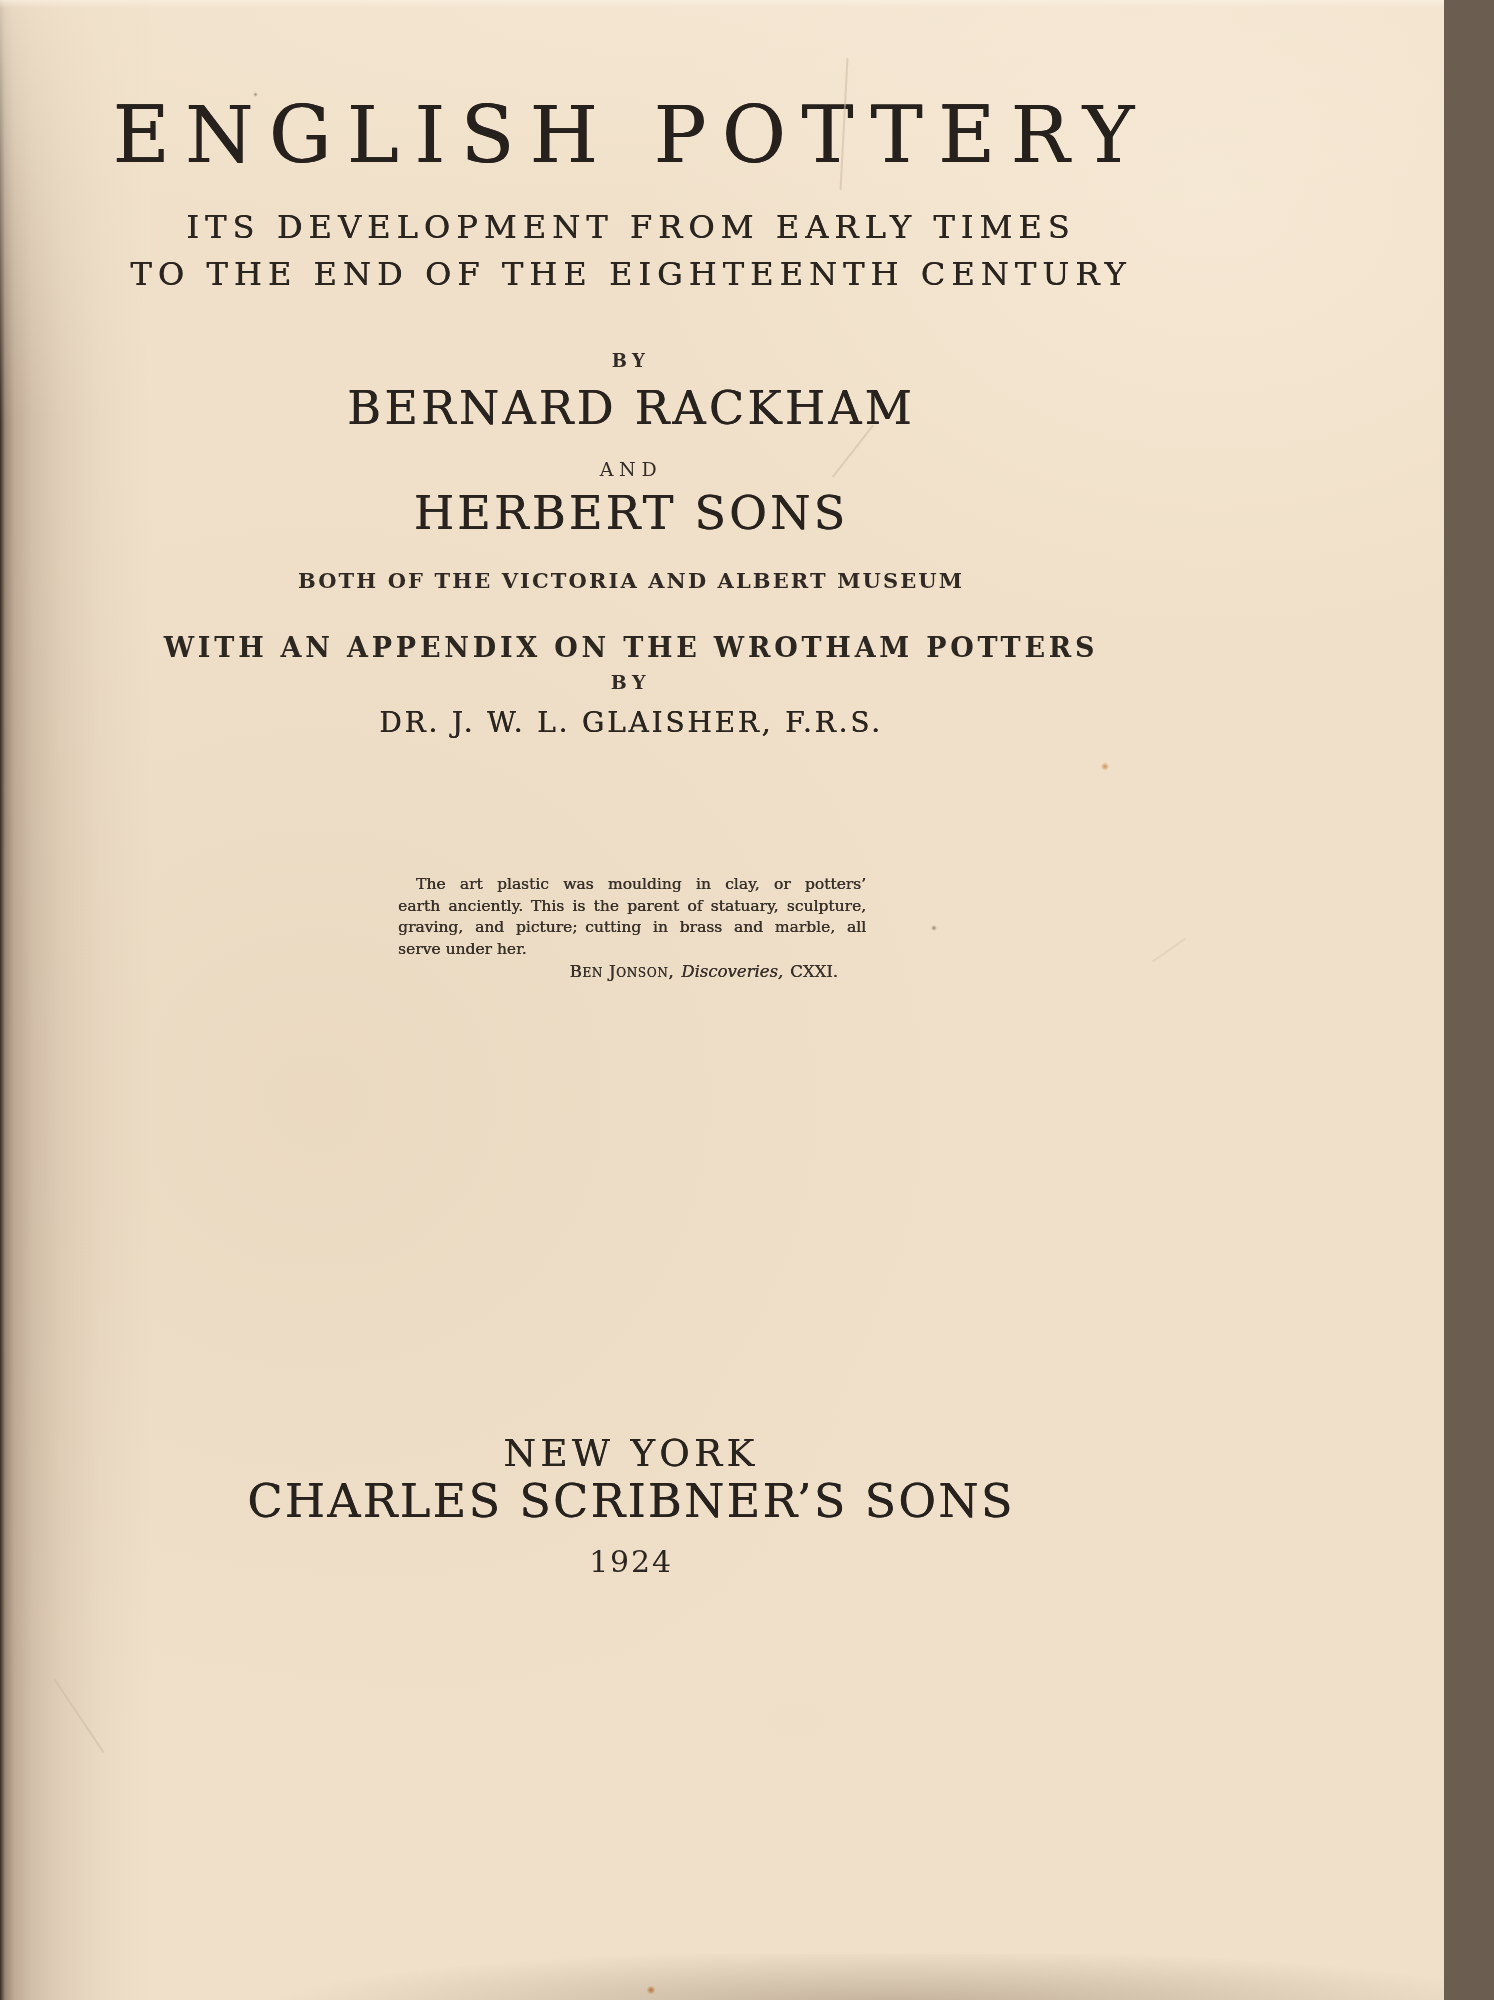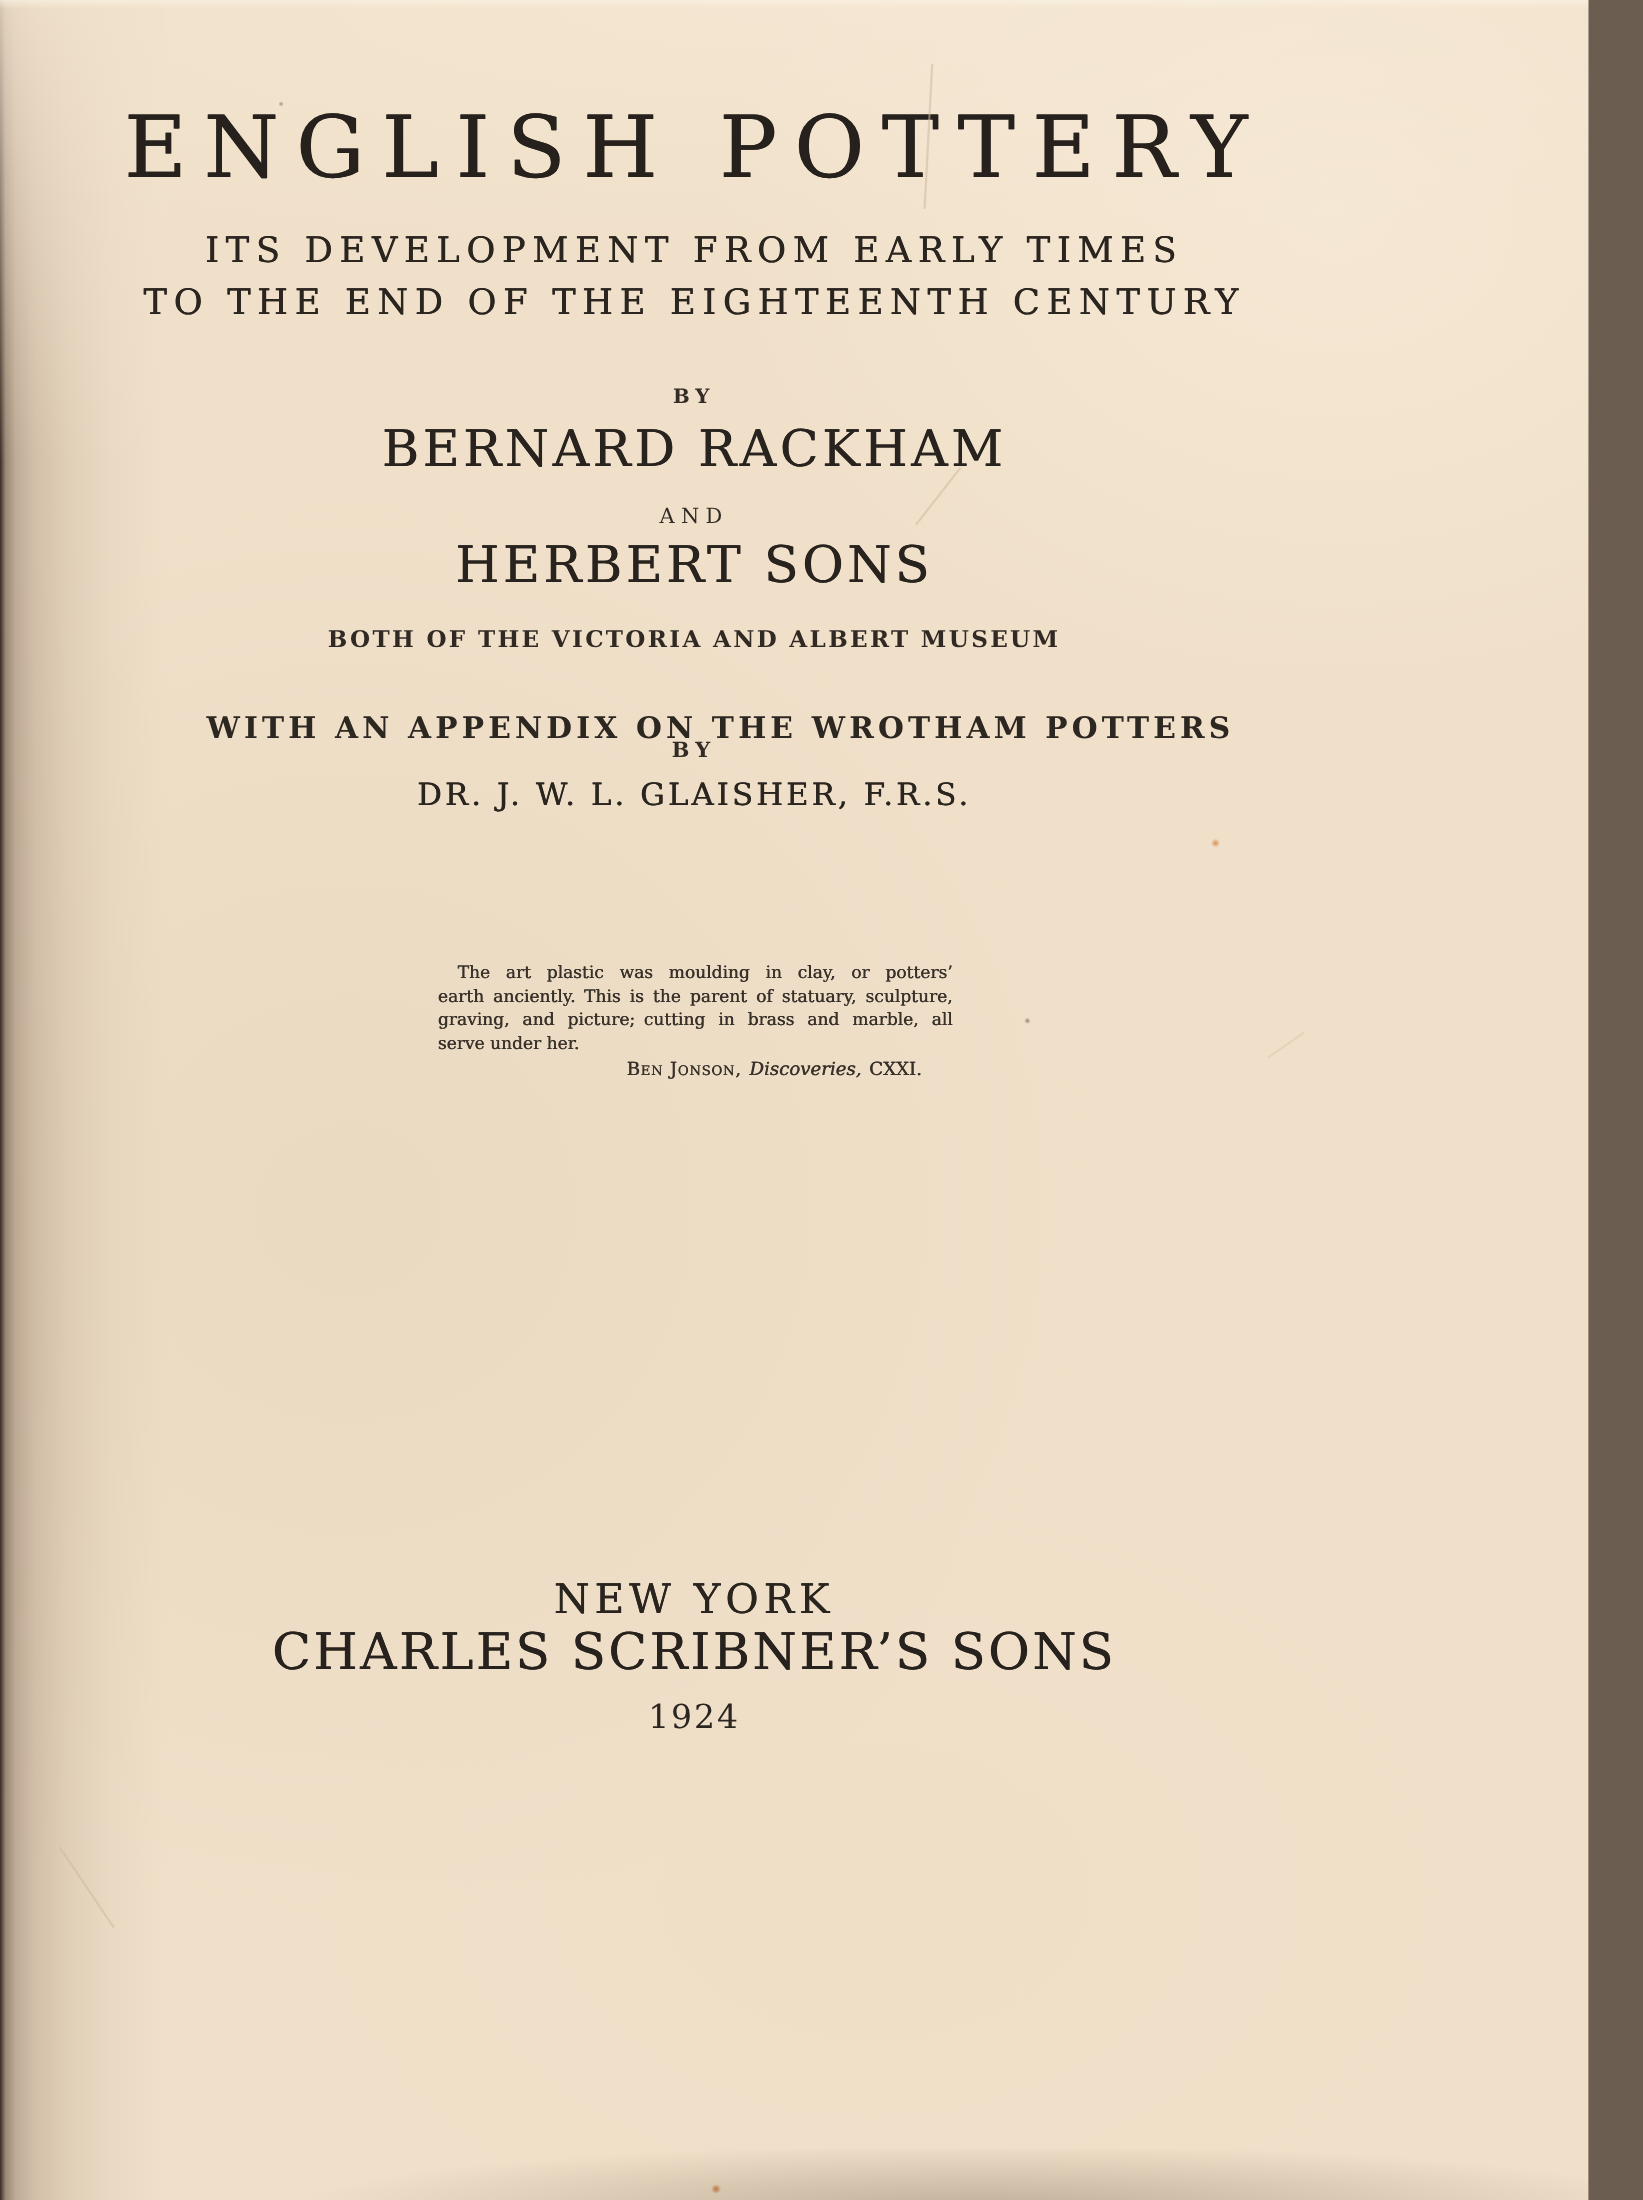--- a/index.html
+++ b/index.html
@@ -41,21 +41,21 @@
   .tline{position:absolute;left:0;width:1262px;text-align:center;line-height:1;white-space:nowrap;}
   .title{top:96px;font-size:78px;letter-spacing:0.20em;color:#26211d;text-shadow:0.6px 0 0 currentColor;}
   .sub{font-size:32px;letter-spacing:0.19em;color:#2b2520;text-shadow:0.4px 0 0 currentColor;}
   .sub1{top:211px;} .sub2{top:258px;}
   .by{font-size:18px;font-weight:bold;letter-spacing:0.30em;color:#332c26;}
   .by1{top:352px;} .by2{top:673px;font-size:19px;}
   .author{font-size:46px;letter-spacing:0.07em;color:#29231f;text-shadow:0.4px 0 0 currentColor;}
   .author1{top:385px;} .author2{top:490px;}
   .and{top:460px;font-size:19px;font-weight:normal;letter-spacing:0.30em;color:#332c26;}
   .affil{top:551px;font-size:21px;font-weight:bold;letter-spacing:0.10em;color:#312a24;margin-top:19px;}
-  .appendix{top:649px;font-size:27px;font-weight:bold;letter-spacing:0.14em;color:#2d2721;padding-left:24px;}
+  .appendix{top:634px;font-size:27px;font-weight:bold;letter-spacing:0.14em;color:#2d2721;}
   .glaisher{top:709px;font-size:28px;letter-spacing:0.10em;color:#2b2520;text-shadow:0.4px 0 0 currentColor;}
   .pub-city{top:1435px;font-size:37px;letter-spacing:0.12em;color:#2a241f;text-shadow:0.3px 0 0 currentColor;}
   .pub-name{top:1478px;font-size:46px;letter-spacing:0.05em;color:#28221e;text-shadow:0.3px 0 0 currentColor;}
   .pub-year{top:1547px;font-size:30px;letter-spacing:0.06em;color:#2c2621;}
   
   .epigraph{
     position:absolute;left:398px;top:874px;width:468px;
     font-size:15.5px;line-height:21.5px;color:#38312a;
     text-shadow:0.35px 0 0 currentColor;
   }

